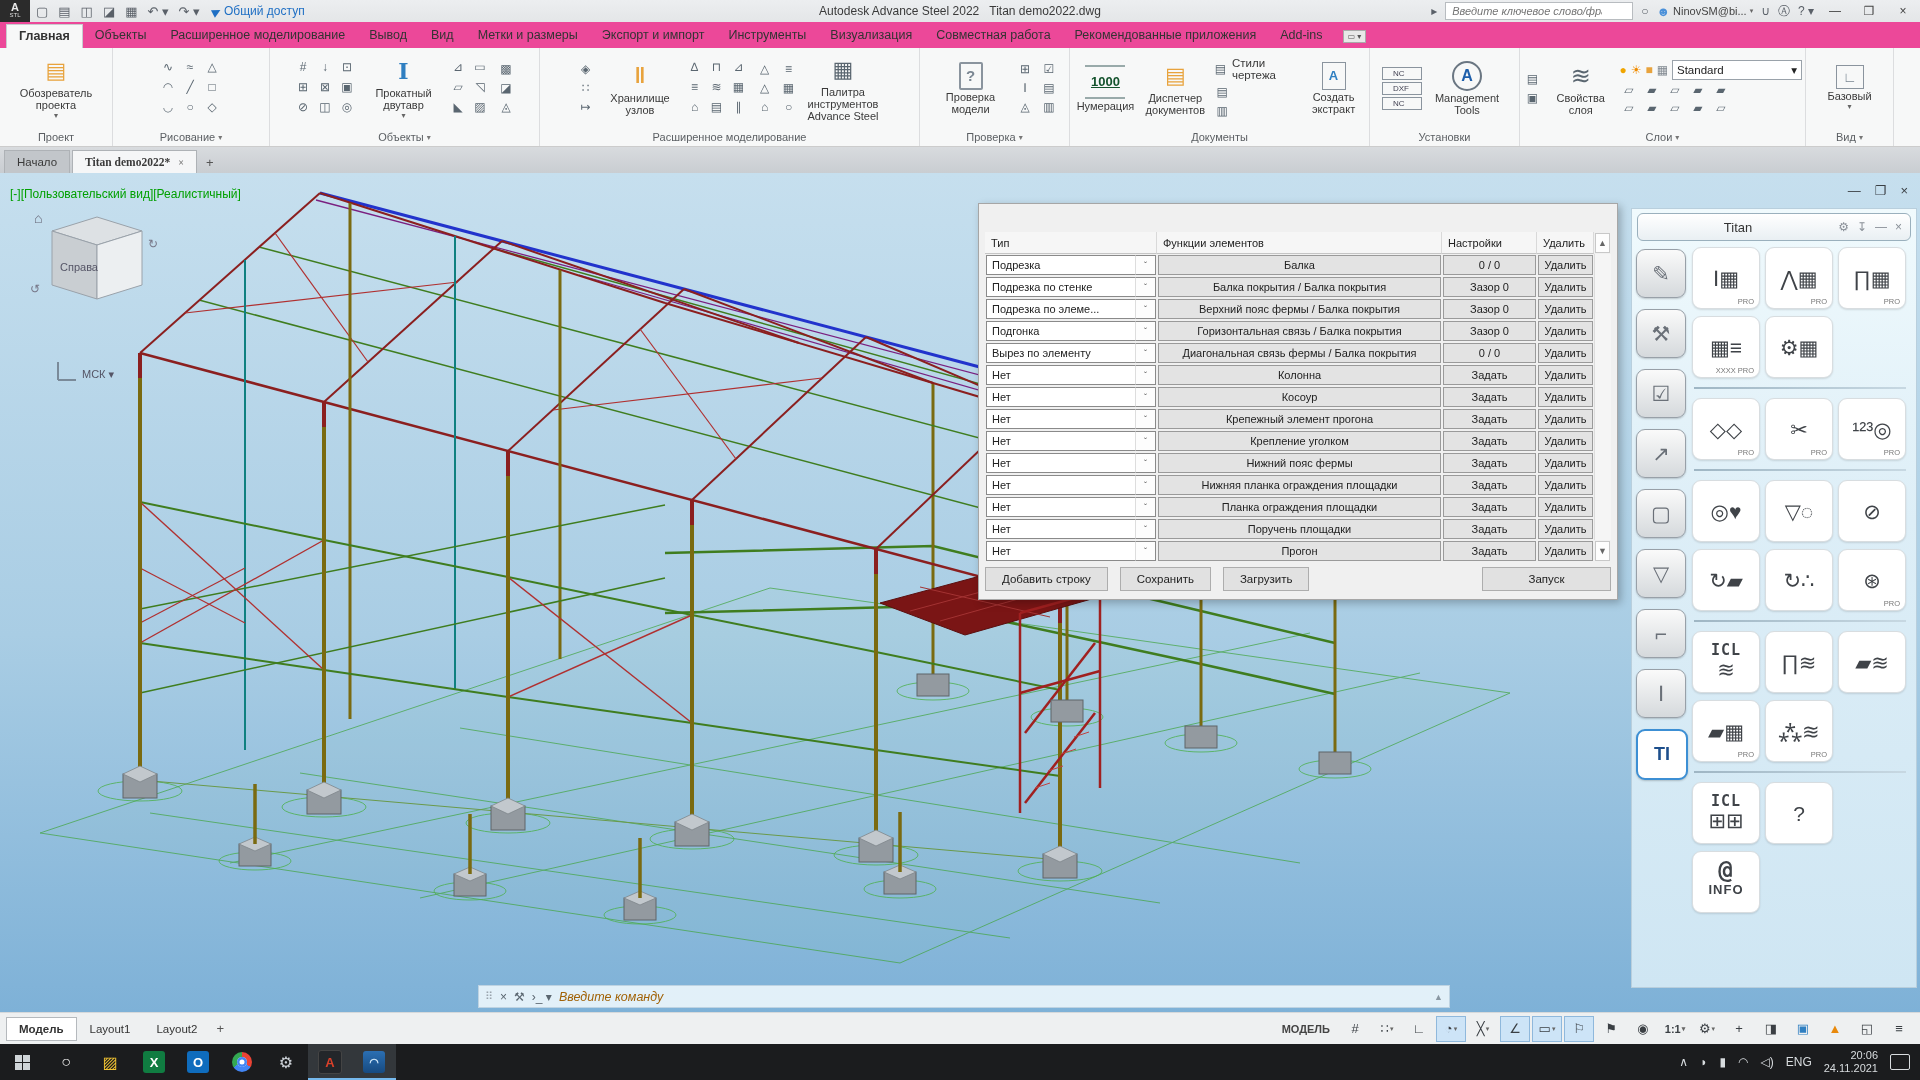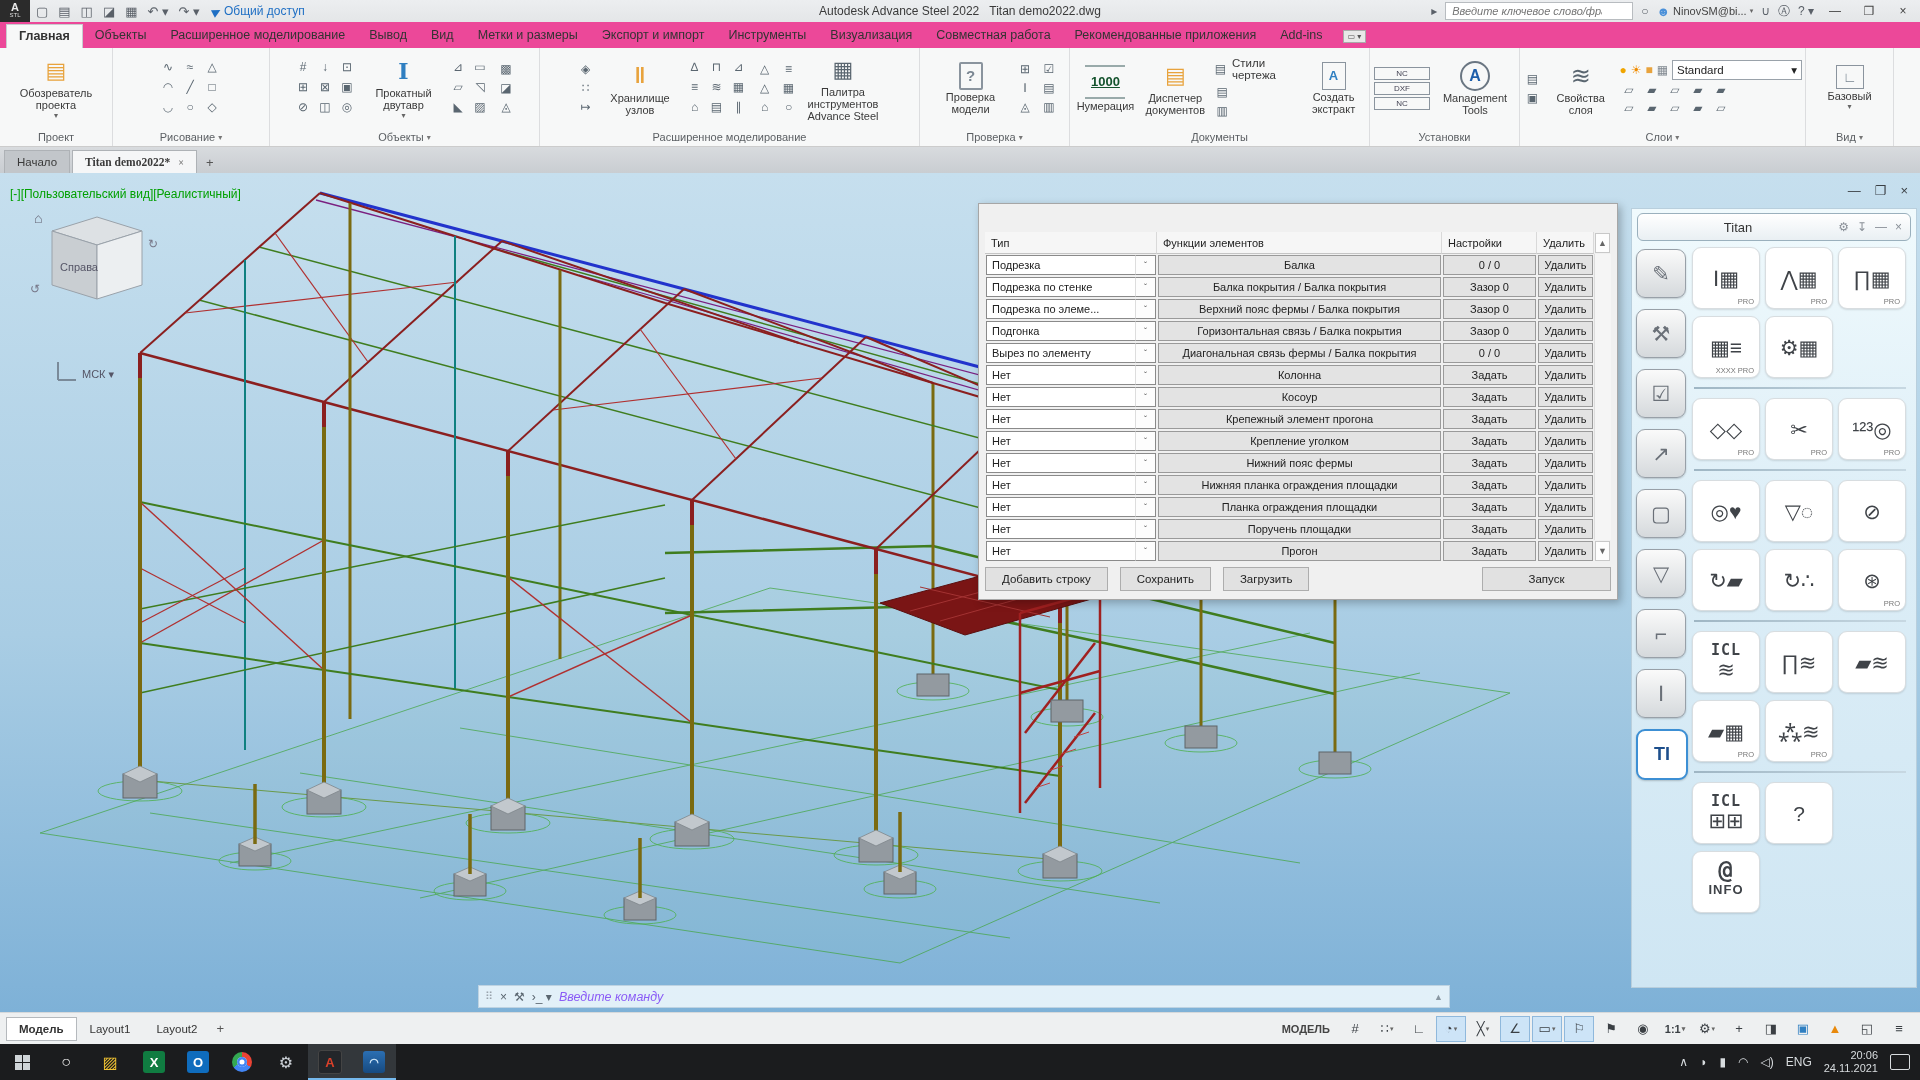--- a/index.html
+++ b/index.html
@@ -53,21 +53,21 @@
   .ic-check{color:#7a8692;border:2px solid #8a949e;border-radius:2px;width:20px;height:24px;font-size:15px;font-weight:bold;}
   .ic-thousand{color:#14532d;font-size:13px;font-weight:bold;border-top:2px solid #9aa;border-bottom:2px solid #9aa;
                text-decoration:underline;width:40px;}
   .ic-extract{color:#2f7fc1;border:1px solid #8a949e;width:22px;height:26px;font-size:13px;font-weight:bold;}
   .ic-mgmt{color:#1d5eaa;border:2px solid #6a7682;border-radius:50%;width:26px;height:26px;font-weight:bold;font-size:16px;}
   .ic-layers{color:#5a6670;font-size:24px;}
   .ic-view{color:#7a8692;border:1px solid #8a949e;width:26px;height:22px;font-size:14px;}
   .sgrid{display:grid;grid-template-rows:repeat(3,19px);grid-auto-flow:column;grid-auto-columns:21px;gap:1px;}
   .sstack{display:flex;flex-direction:column;gap:2px;}
   .sicon{width:19px;height:17px;display:flex;align-items:center;justify-content:center;font-size:12px;color:#5a6670;}
-  .chiptx{font-size:8px;border:1px solid #8a949e;color:#445;padding:1px 18px;text-align:center;width:18px;}
+  .chiptx{font-size:8px;border:1px solid #8a949e;color:#445;padding:1px 10px;text-align:left;width:18px;}
   .srows{display:flex;flex-direction:column;gap:2px;align-items:flex-start;}
   .srow{display:flex;align-items:center;gap:4px;font-size:11.5px;color:#3a3a3a;}
   .layerbox{display:flex;flex-direction:column;gap:2px;}
   .lrow1{display:flex;align-items:center;gap:4px;}
   .ltog{font-size:12px;}
   .ltog.y{color:#f0a500;} .ltog.o{color:#f08c00;} .ltog.l{color:#e8a33d;} .ltog.g{color:#808890;}
   .lselect{width:120px;height:18px;border:1px solid #9aa2aa;background:#fff;display:flex;align-items:center;
            justify-content:space-between;padding:0 4px;font-size:11.5px;color:#222;}
   .lgrid{display:grid;grid-template-columns:repeat(5,22px);gap:1px;}
   
@@ -126,21 +126,21 @@
   .tile .g{font-size:21px;line-height:23px;}
   .tile .badge{position:absolute;right:5px;bottom:2px;font-size:7.5px;color:#777;}
   .tdivider{grid-column:1 / span 3;height:2px;background:linear-gradient(90deg,#9fb6c4,#c7d8e2);margin:2px 2px;}
   .tspacer{width:1px;height:1px;}
   .tile.info .tt{font-size:24px;} .tile.info .g{font-size:13px;font-weight:bold;letter-spacing:1px;}
   
   #cmdbar{position:absolute;left:478px;top:812px;width:972px;height:23px;background:rgba(233,244,251,.93);
           border:1px solid #bed3e2;display:flex;align-items:center;gap:7px;padding:0 6px;box-sizing:border-box;}
   #cmdbar .grip{color:#9aa4ad;font-size:11px;}
   #cmdbar .ci{color:#5a6670;font-size:12px;}
-  #cmdbar .prompt{font-style:italic;color:#8b5cf6;font-size:12.5px;flex:1;}
+  #cmdbar .prompt{font-style:italic;color:#a16207;font-size:12.5px;flex:1;}
   #cmdbar .collapse{color:#8a97a2;font-size:9px;}
   
   #statusbar{position:absolute;left:0;top:1012px;width:1920px;height:32px;background:#eef0f1;
              border-top:1px solid #d6d9db;display:flex;align-items:center;padding:0 6px;box-sizing:border-box;}
   .ltab{height:22px;padding:0 12px;display:flex;align-items:center;font-size:11.5px;color:#333;
         border:1px solid transparent;}
   .ltab.active{background:#fff;border-color:#b5b9bd;font-weight:bold;}
   .lplus{margin-left:6px;color:#555;font-size:13px;}
   #status-right{margin-left:auto;display:flex;align-items:center;gap:2px;}
   #space-label{font-size:11px;font-weight:bold;color:#444;margin-right:8px;}

